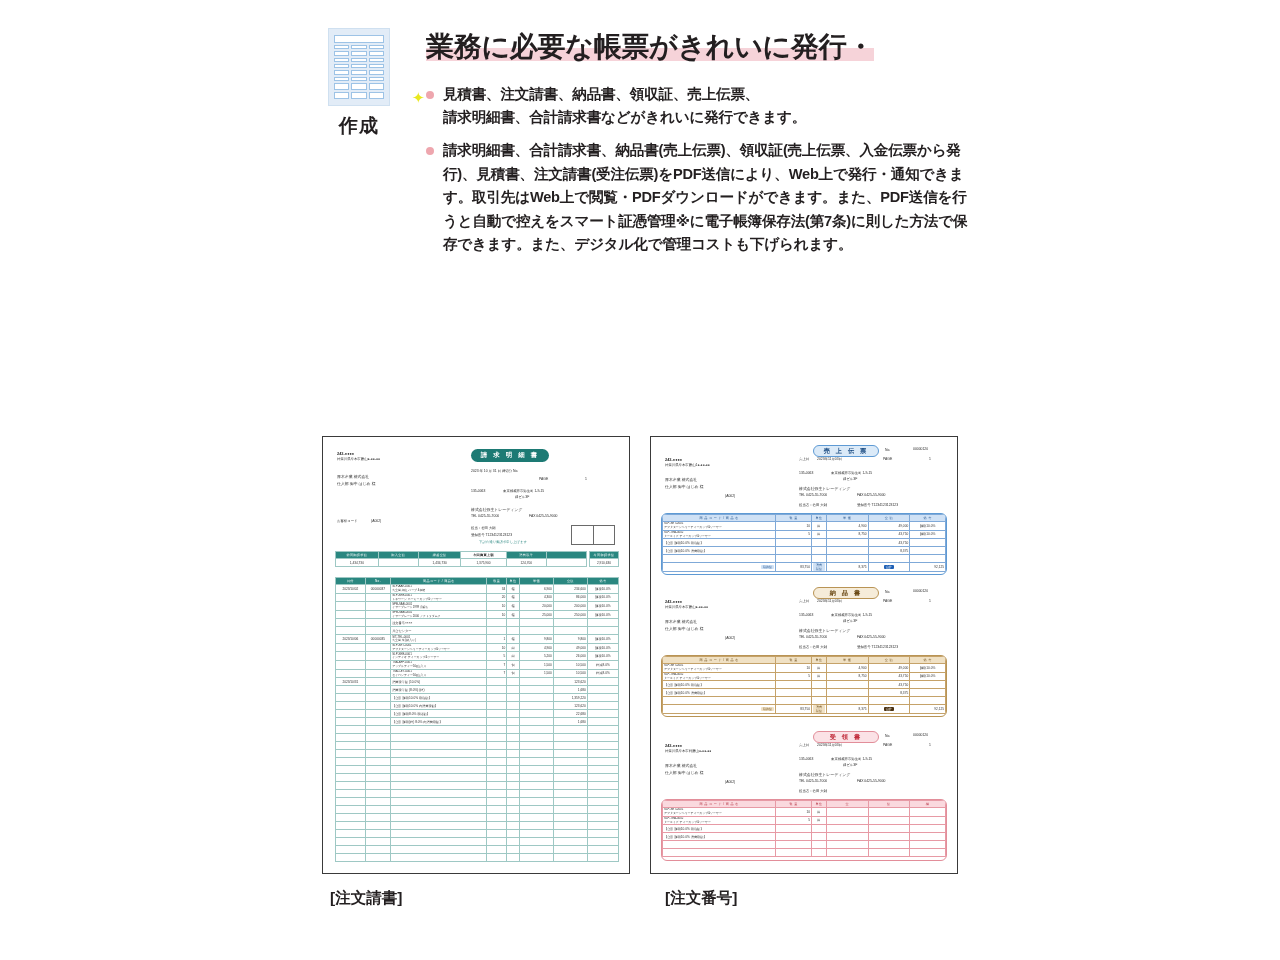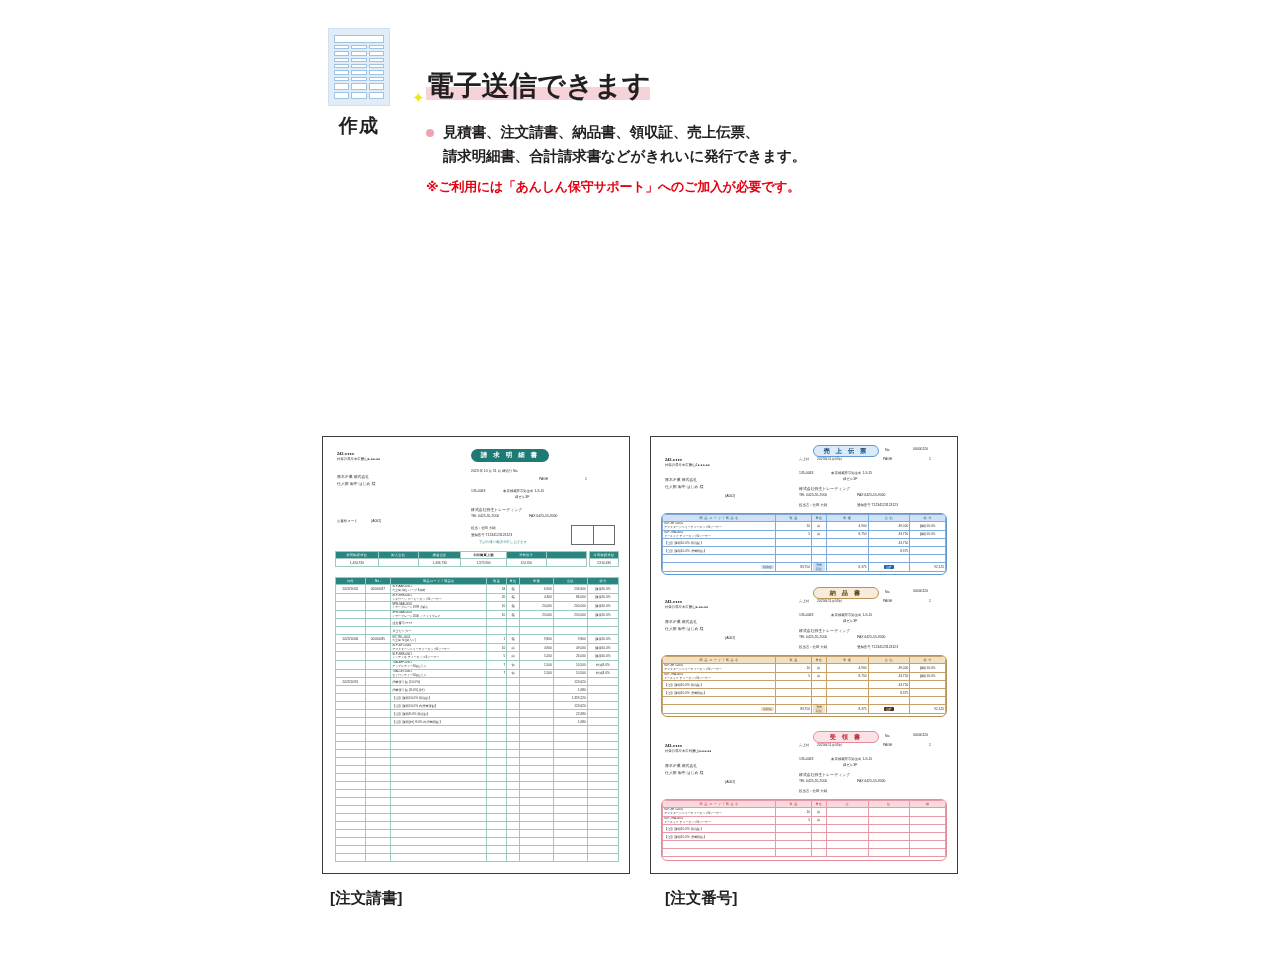--- a/index.html
+++ b/index.html
@@ -195,30 +195,29 @@
               <div class="gcell"></div>
               <div class="gcell"></div>
           </div>
         </div>
       </div>
       <div class="badge-label">作成</div>
     </div>
 
     <div class="content">
       <h1 class="headline">
-        <br>
-        <span class="ln">電子送信できます</span>
+        <span class="ln">業務に必要な帳票がきれいに発行・</span><br>
       </h1>
 
       <ul class="bullets">
         <li style="white-space:pre-line;">見積書、注文請書、納品書、領収証、売上伝票、
 請求明細書、合計請求書などがきれいに発行できます。</li>
+        <li>請求明細書、合計請求書、納品書(売上伝票)、領収証(売上伝票、入金伝票から発行)、見積書、注文請書(受注伝票)をPDF送信により、Web上で発行・通知できます。取引先はWeb上で閲覧・PDFダウンロードができます。また、PDF送信を行うと自動で控えをスマート証憑管理※に電子帳簿保存法(第7条)に則した方法で保存できます。また、デジタル化で管理コストも下げられます。</li>
       </ul>
 
-      <div class="note">※ご利用には「あんしん保守サポート」へのご加入が必要です。</div>
     </div>
   </div>
 
   <div class="cards">
 
     <div class="card left">
       <div class="mini">
 
         <div class="pill teal" style="left:148px; top:12px; width:78px;">請 求 明 細 書</div>
 

